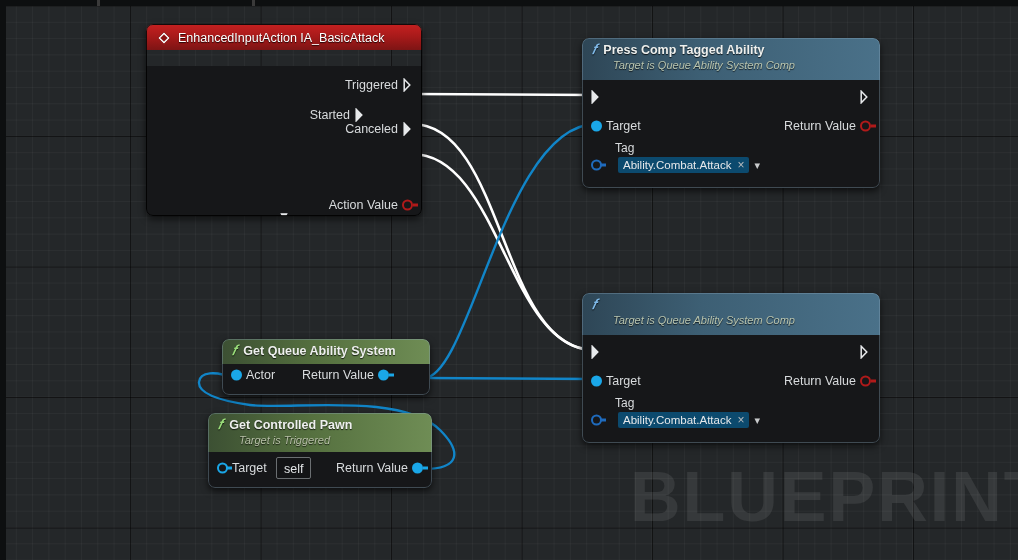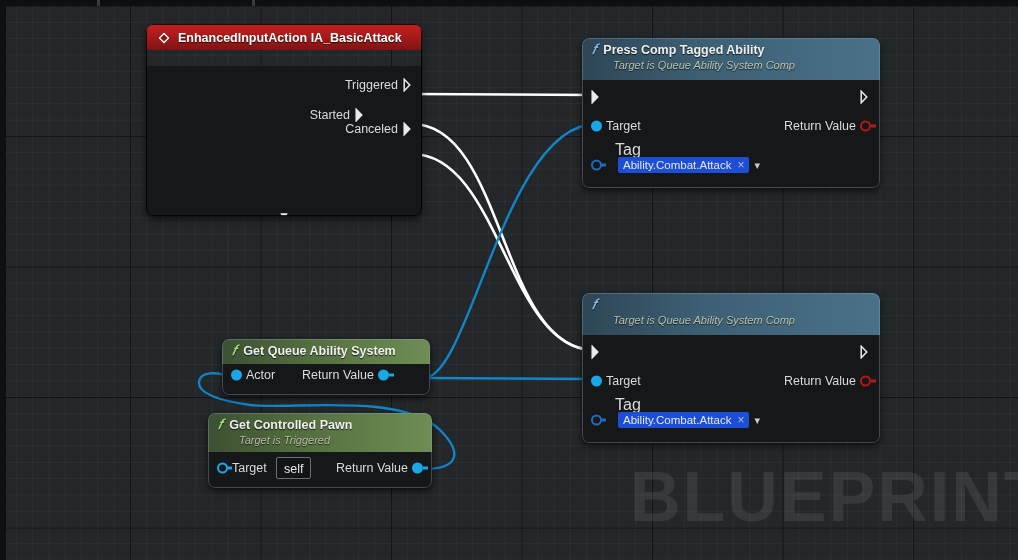--- a/index.html
+++ b/index.html
@@ -47,21 +47,21 @@
   .node-body{background:#161719;}
 
   
   .hdr-event{
     height:26px;display:flex;align-items:center;gap:7px;padding:0 10px;
     background:linear-gradient(to bottom,#c32020 0%,#a81a1a 45%,#7d1414 100%);
     border-top-left-radius:7px;border-top-right-radius:7px;
     border:1px solid rgba(255,255,255,0.18);border-bottom:none;
     box-sizing:border-box;
   }
-  .hdr-event .title{color:#ffffff;font-size:12.5px;font-weight:bold;
+  .hdr-event .title{color:#ffffff;font-size:12.5px;font-weight:normal;
         text-shadow:0 1px 1px rgba(0,0,0,0.8);}
 
   
   .hdr-fn-blue{
     height:42px;padding:4px 10px 0 10px;box-sizing:border-box;
     background:linear-gradient(to right,#2e4656 0%,#3d5f74 40%,#4a7189 100%);
     border-top-left-radius:7px;border-top-right-radius:7px;
   }
   
   .hdr-fn-green{
@@ -97,26 +97,26 @@
   
   .dot{position:absolute;width:11px;height:11px;border-radius:50%;top:50%;
         transform:translateY(-50%);}
   .dot.filled-blue{background:#1aa7e8;}
   .dot.ring-blue{background:transparent;border:2.5px solid #1aa7e8;box-sizing:border-box;}
   .dot.ring-red{background:transparent;border:2.5px solid #b01a1a;box-sizing:border-box;}
   .dot.ring-darkblue{background:transparent;border:2.5px solid #1f6bbd;box-sizing:border-box;}
   .pin-tail{position:absolute;width:5px;height:3px;top:50%;transform:translateY(-50%);}
 
   .tagbox{position:absolute;display:flex;align-items:center;gap:5px;}
-  .tagchip{background:#1d4ed8;border-radius:2px;padding:2px 5px;display:flex;
+  .tagchip{background:#0c4a6e;border-radius:2px;padding:2px 5px;display:flex;
         align-items:center;gap:6px;}
   .tagchip .txt{color:#e6e8ea;font-size:11.5px;}
   .tagchip .x{color:#b9bcbe;font-size:12px;line-height:10px;}
   .chev{color:#c9cccd;font-size:11px;}
-  .taglabel{position:absolute;color:#d8dbdd;font-size:16px;}
+  .taglabel{position:absolute;color:#d8dbdd;font-size:12px;}
 
   .selfbox{position:absolute;border:1px solid #6b6f72;background:#131416;
         border-radius:2px;padding:1px 7px;}
   .selfbox span{color:#e2e5e7;font-size:12.5px;}
 
   .collapse{position:absolute;left:50%;transform:translateX(-50%);
         color:#e8eaec;font-size:13px;font-weight:bold;}
 </style>
 </head>
 <body>
@@ -177,20 +177,25 @@
       <div class="pin-row" style="position:absolute;left:0;top:48px;width:276px;">
         <span class="pin-label r">Canceled</span>
         <span class="exec" style="right:8px;">
           <svg width="11" height="14" viewBox="0 0 11 14">
             <path d="M1.2 1.2 L6.8 7 L1.2 12.8 Z" fill="#e8eaec" stroke="#e8eaec" stroke-width="1.5"></path>
           </svg>
         </span>
       </div>
 
 
+      <div class="pin-row" style="position:absolute;left:0;top:124px;width:276px;">
+        <span class="pin-label r">Action Value</span>
+        <span class="dot ring-red" style="right:9px;"></span>
+        <span class="pin-tail" style="right:4px;background:#b01a1a;"></span>
+      </div>
 
       <span class="collapse" style="bottom:9px;">▾</span>
     </div>
     <div class="node-border dark"></div>
   </div>
 
   <div class="node" id="node-press" style="left:582px;top:38px;width:298px;height:150px;">
     <div class="hdr-fn-blue">
       <div class="hdr-row">
         <span class="f-glyph">𝑓</span>

